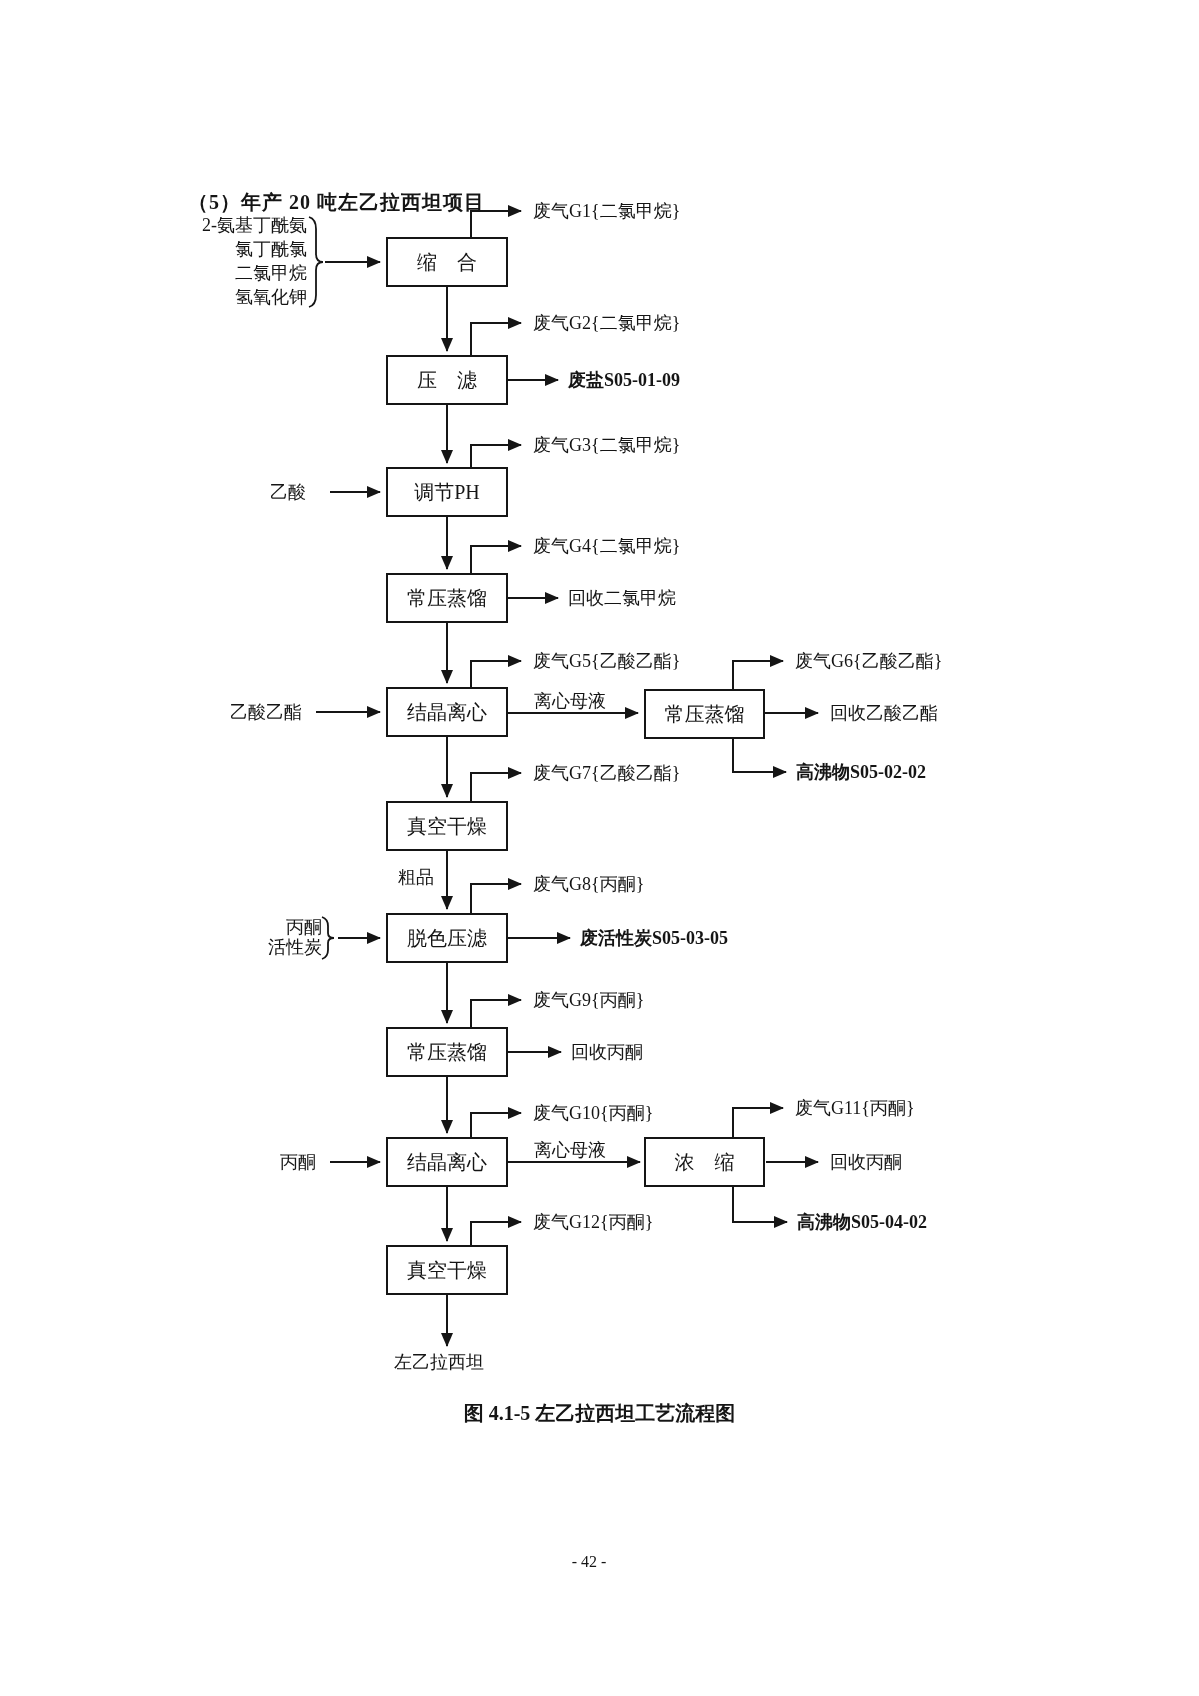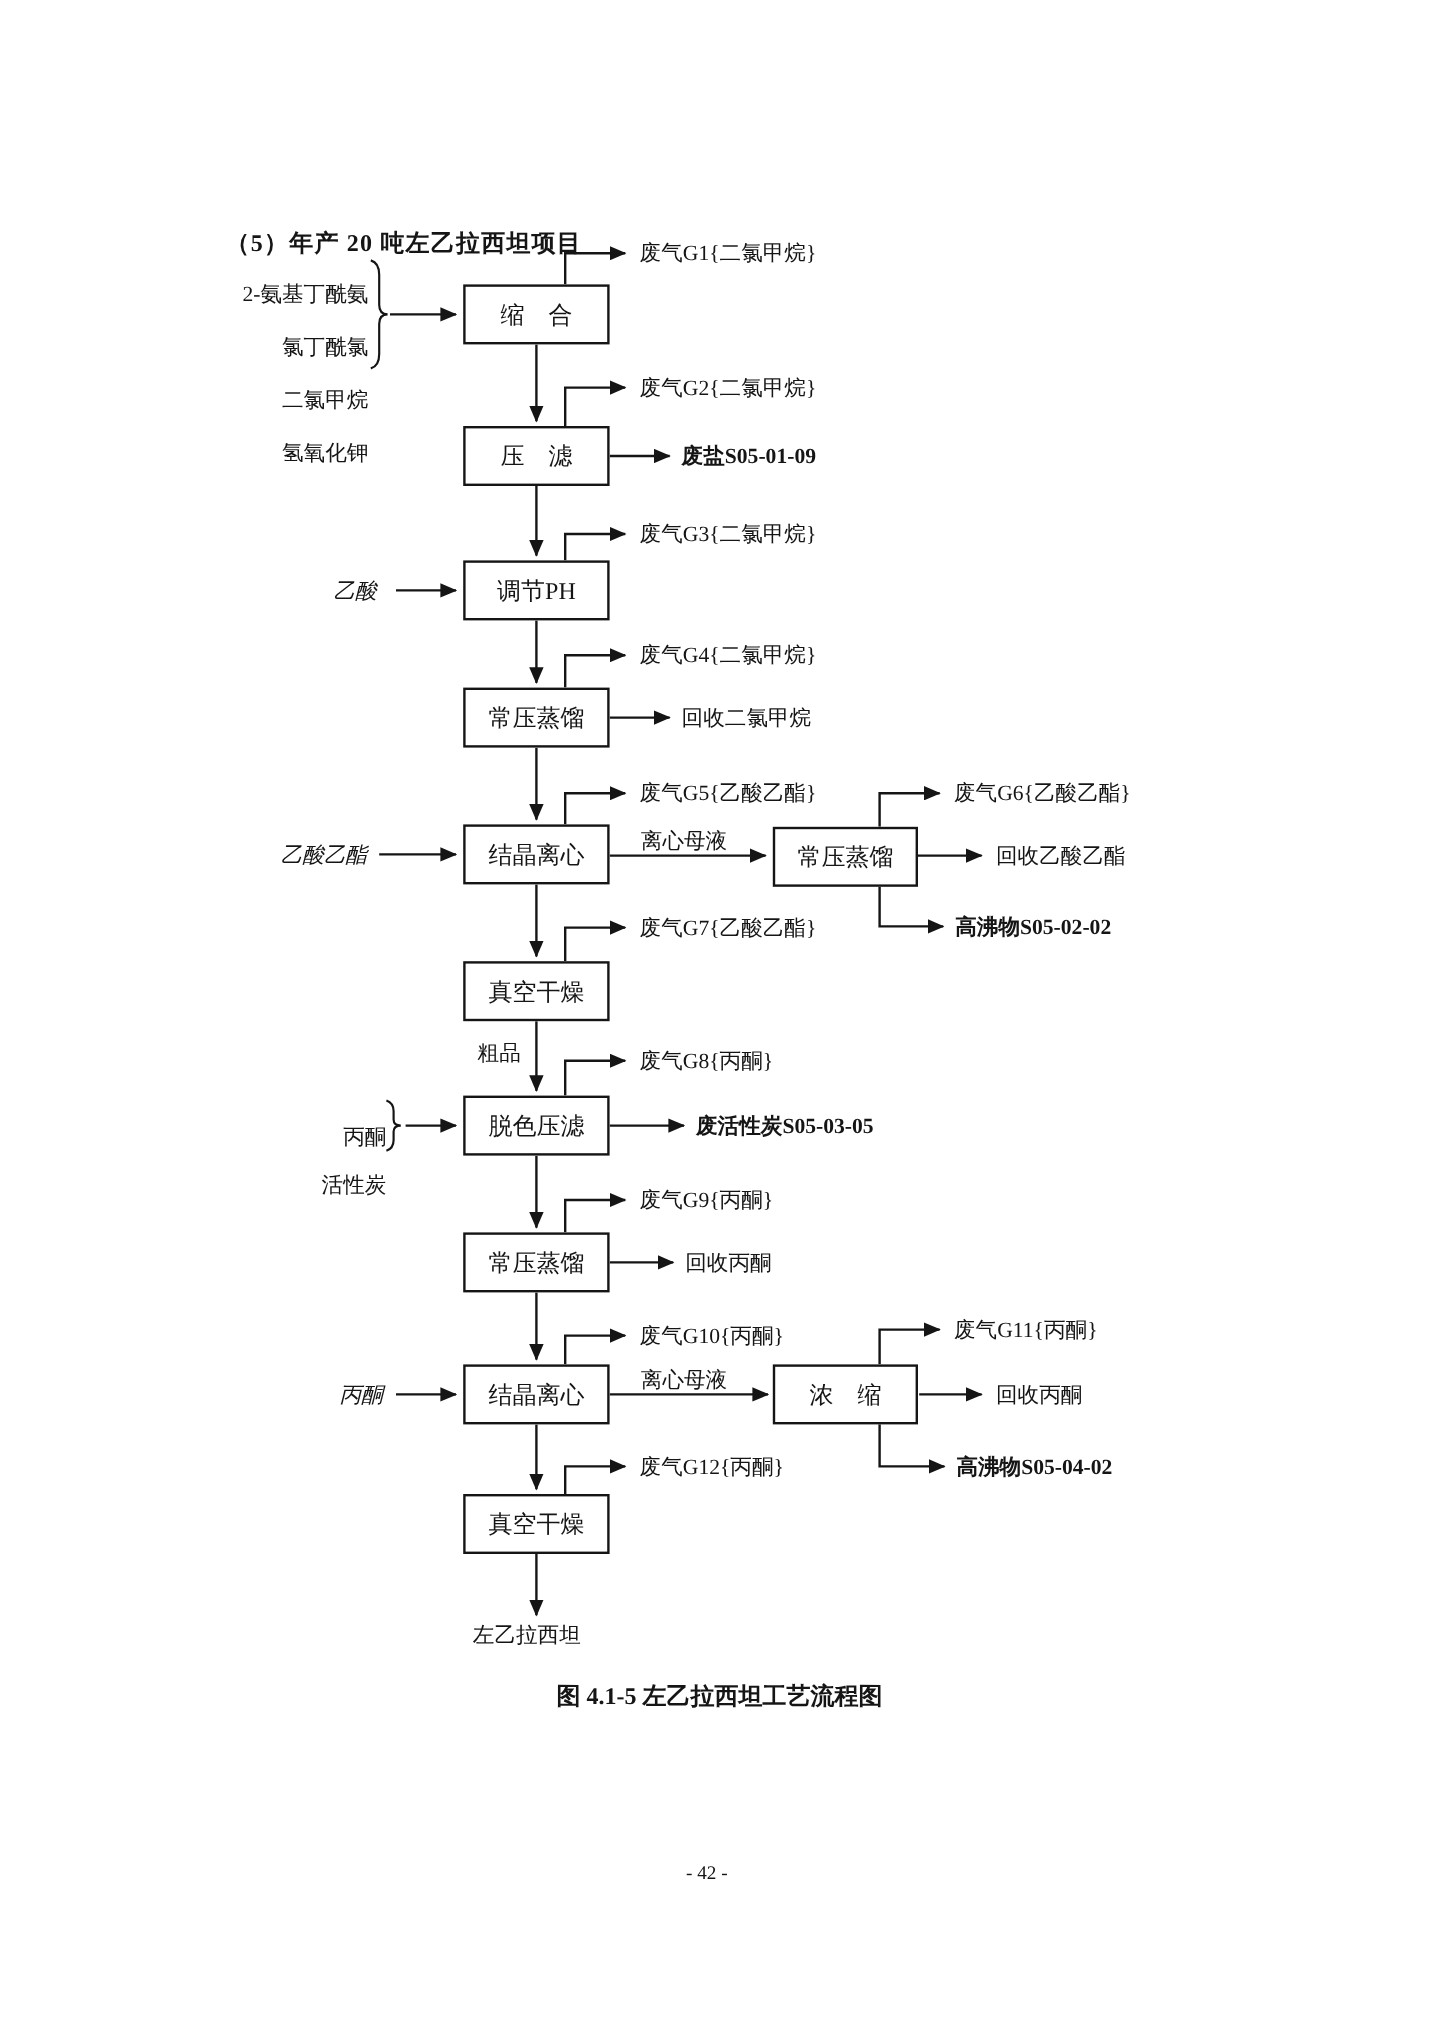--- a/index.html
+++ b/index.html
@@ -10,23 +10,23 @@
   }
   .arrows{position:absolute;left:0;top:0;width:1199px;height:1696px;}
   .node{
     position:absolute;width:122px;height:50px;border:2px solid #151515;
     box-sizing:border-box;display:flex;align-items:center;justify-content:center;
     font-size:20px;background:#fff;white-space:nowrap;
   }
   .node.side{width:121px;}
   .lbl{position:absolute;font-size:18px;line-height:22px;white-space:nowrap;}
   .b{font-weight:bold;}
-  .ralign{text-align:center;font-style:italic;}
+  .ralign{text-align:left;}
   .input-group{text-align:right;}
-  .input-group div{white-space:nowrap;margin-top:20px;}
+  .input-group div{white-space:nowrap;}
   .g1{width:137px;line-height:24px;}
   .g2{width:74px;line-height:20px;}
   .heading{position:absolute;font-size:20px;font-weight:bold;white-space:nowrap;letter-spacing:1px;margin-top:36px;}
   .caption{position:absolute;left:0;width:1199px;text-align:center;font-size:20px;font-weight:bold;}
   .pagenum{position:absolute;left:0;width:1178px;text-align:center;font-size:16px;}
 </style>
 </head>
 <body>
 
 <div class="page">

